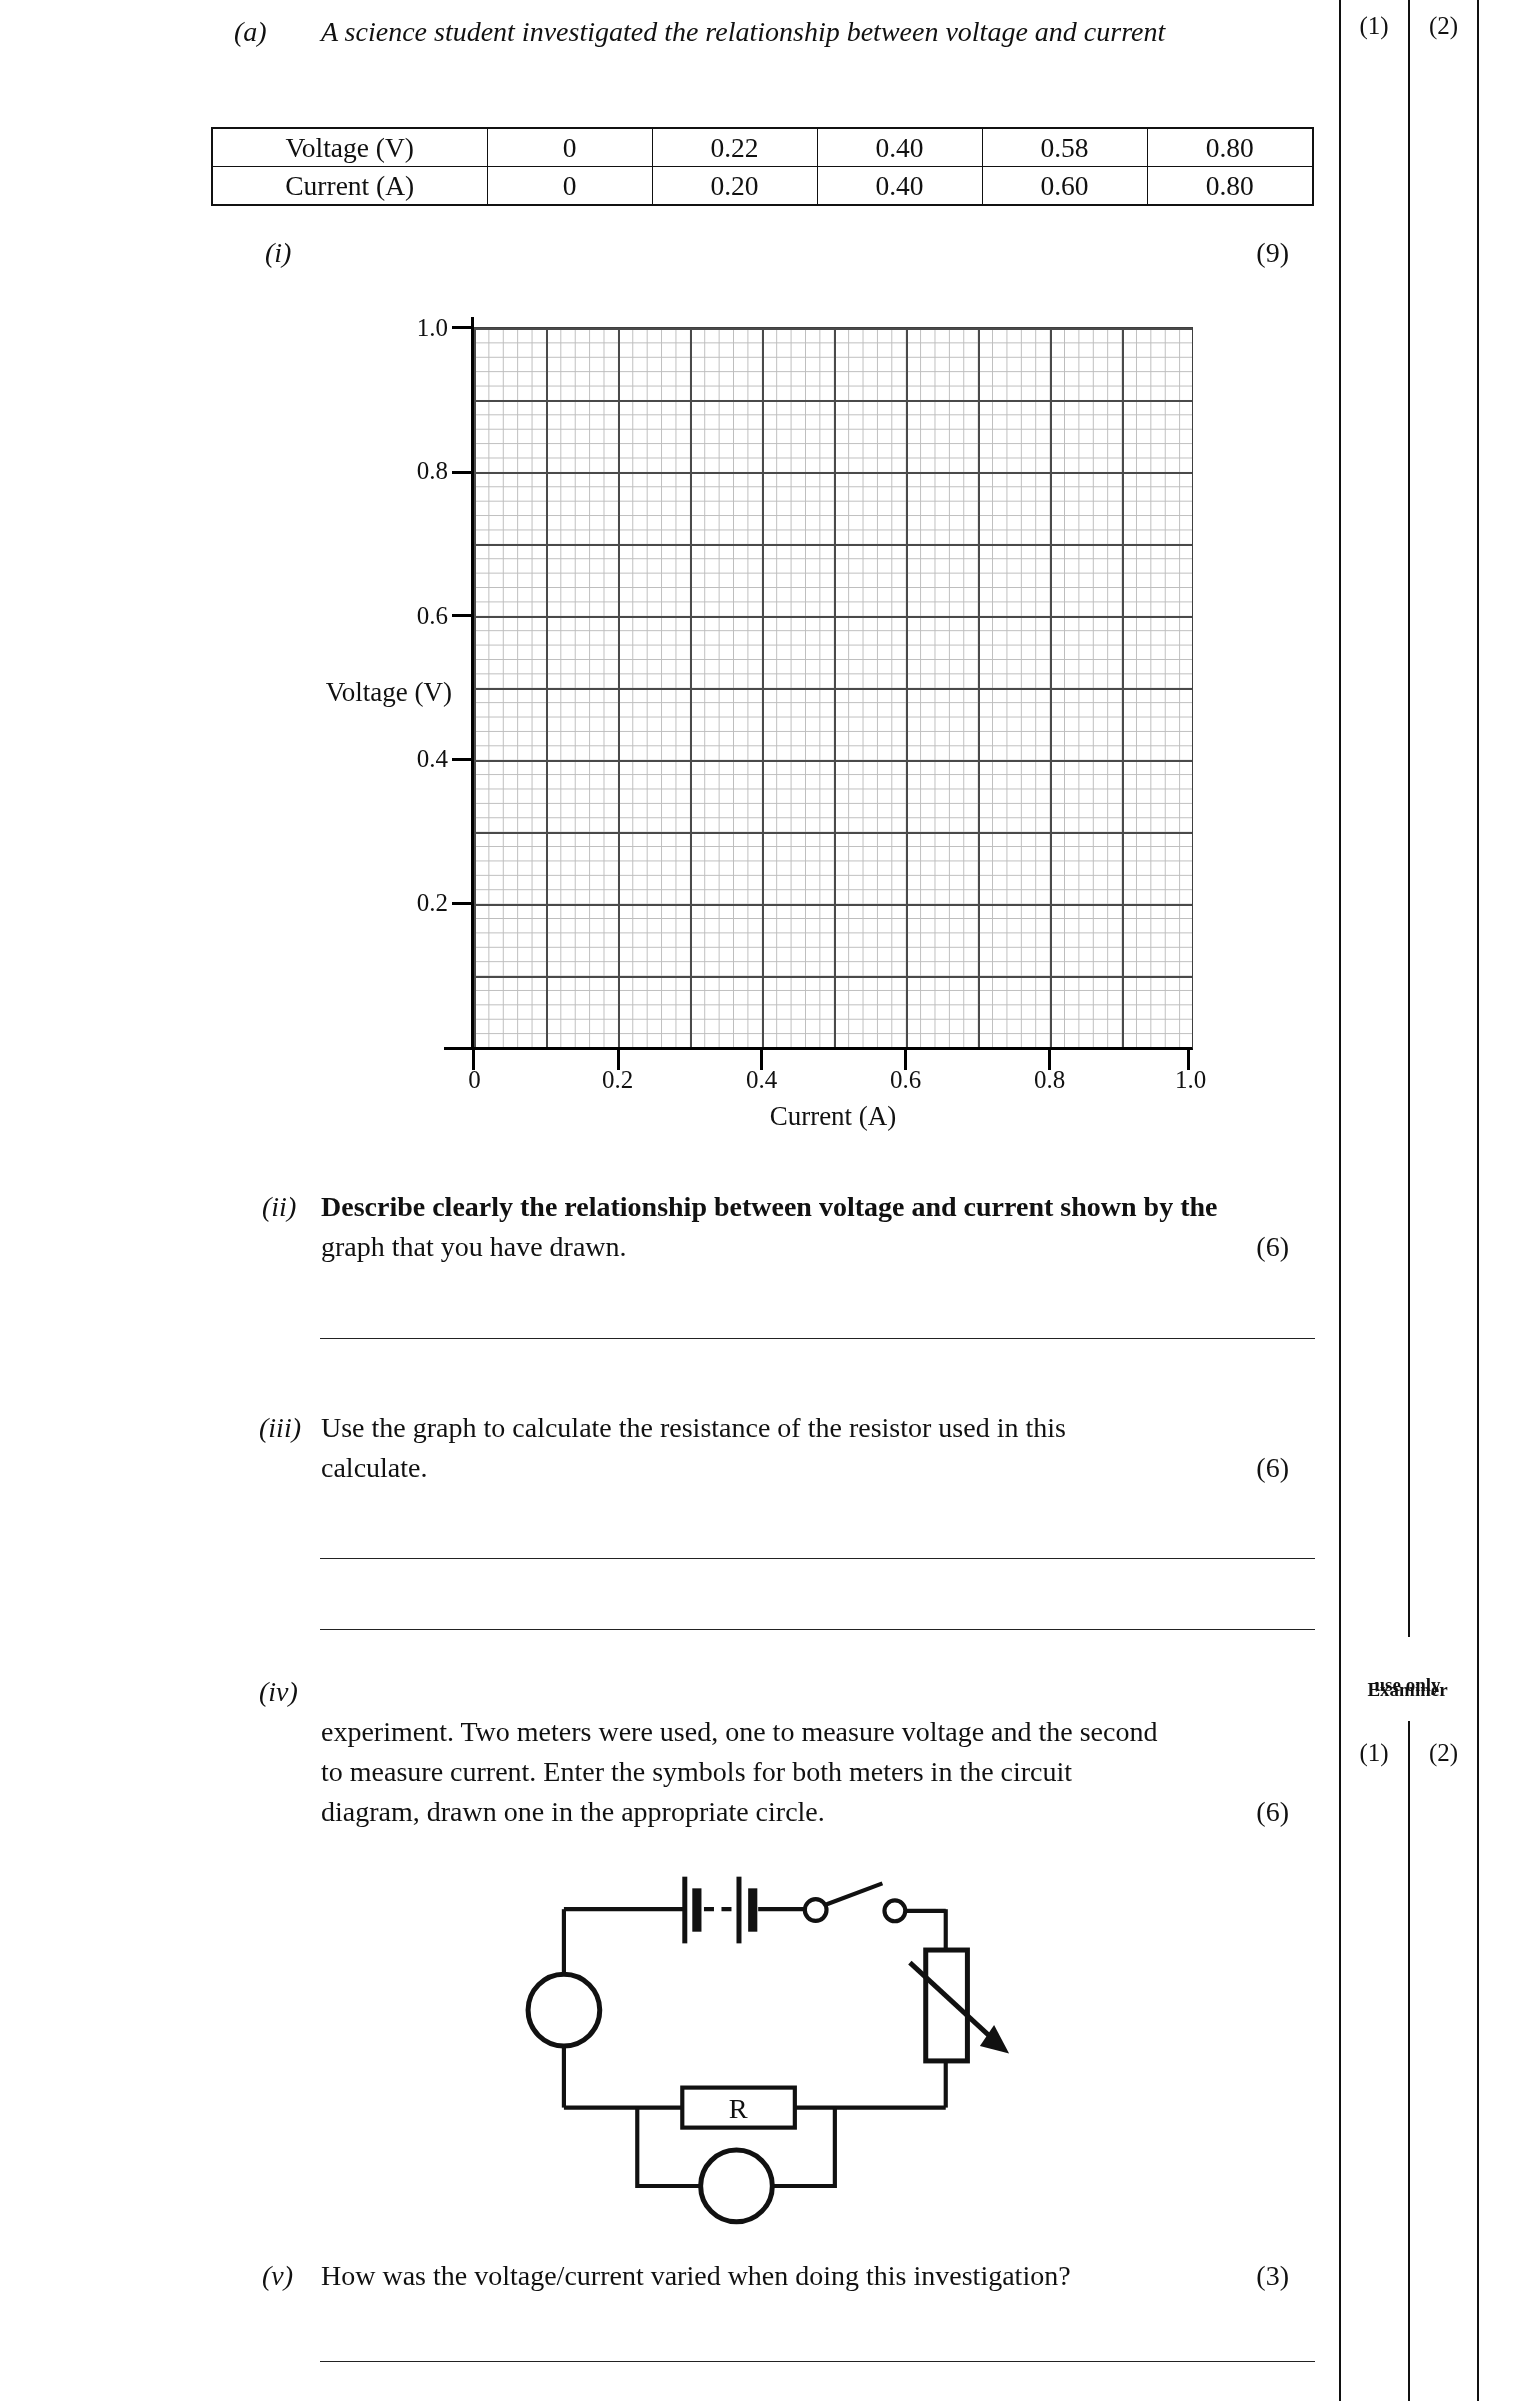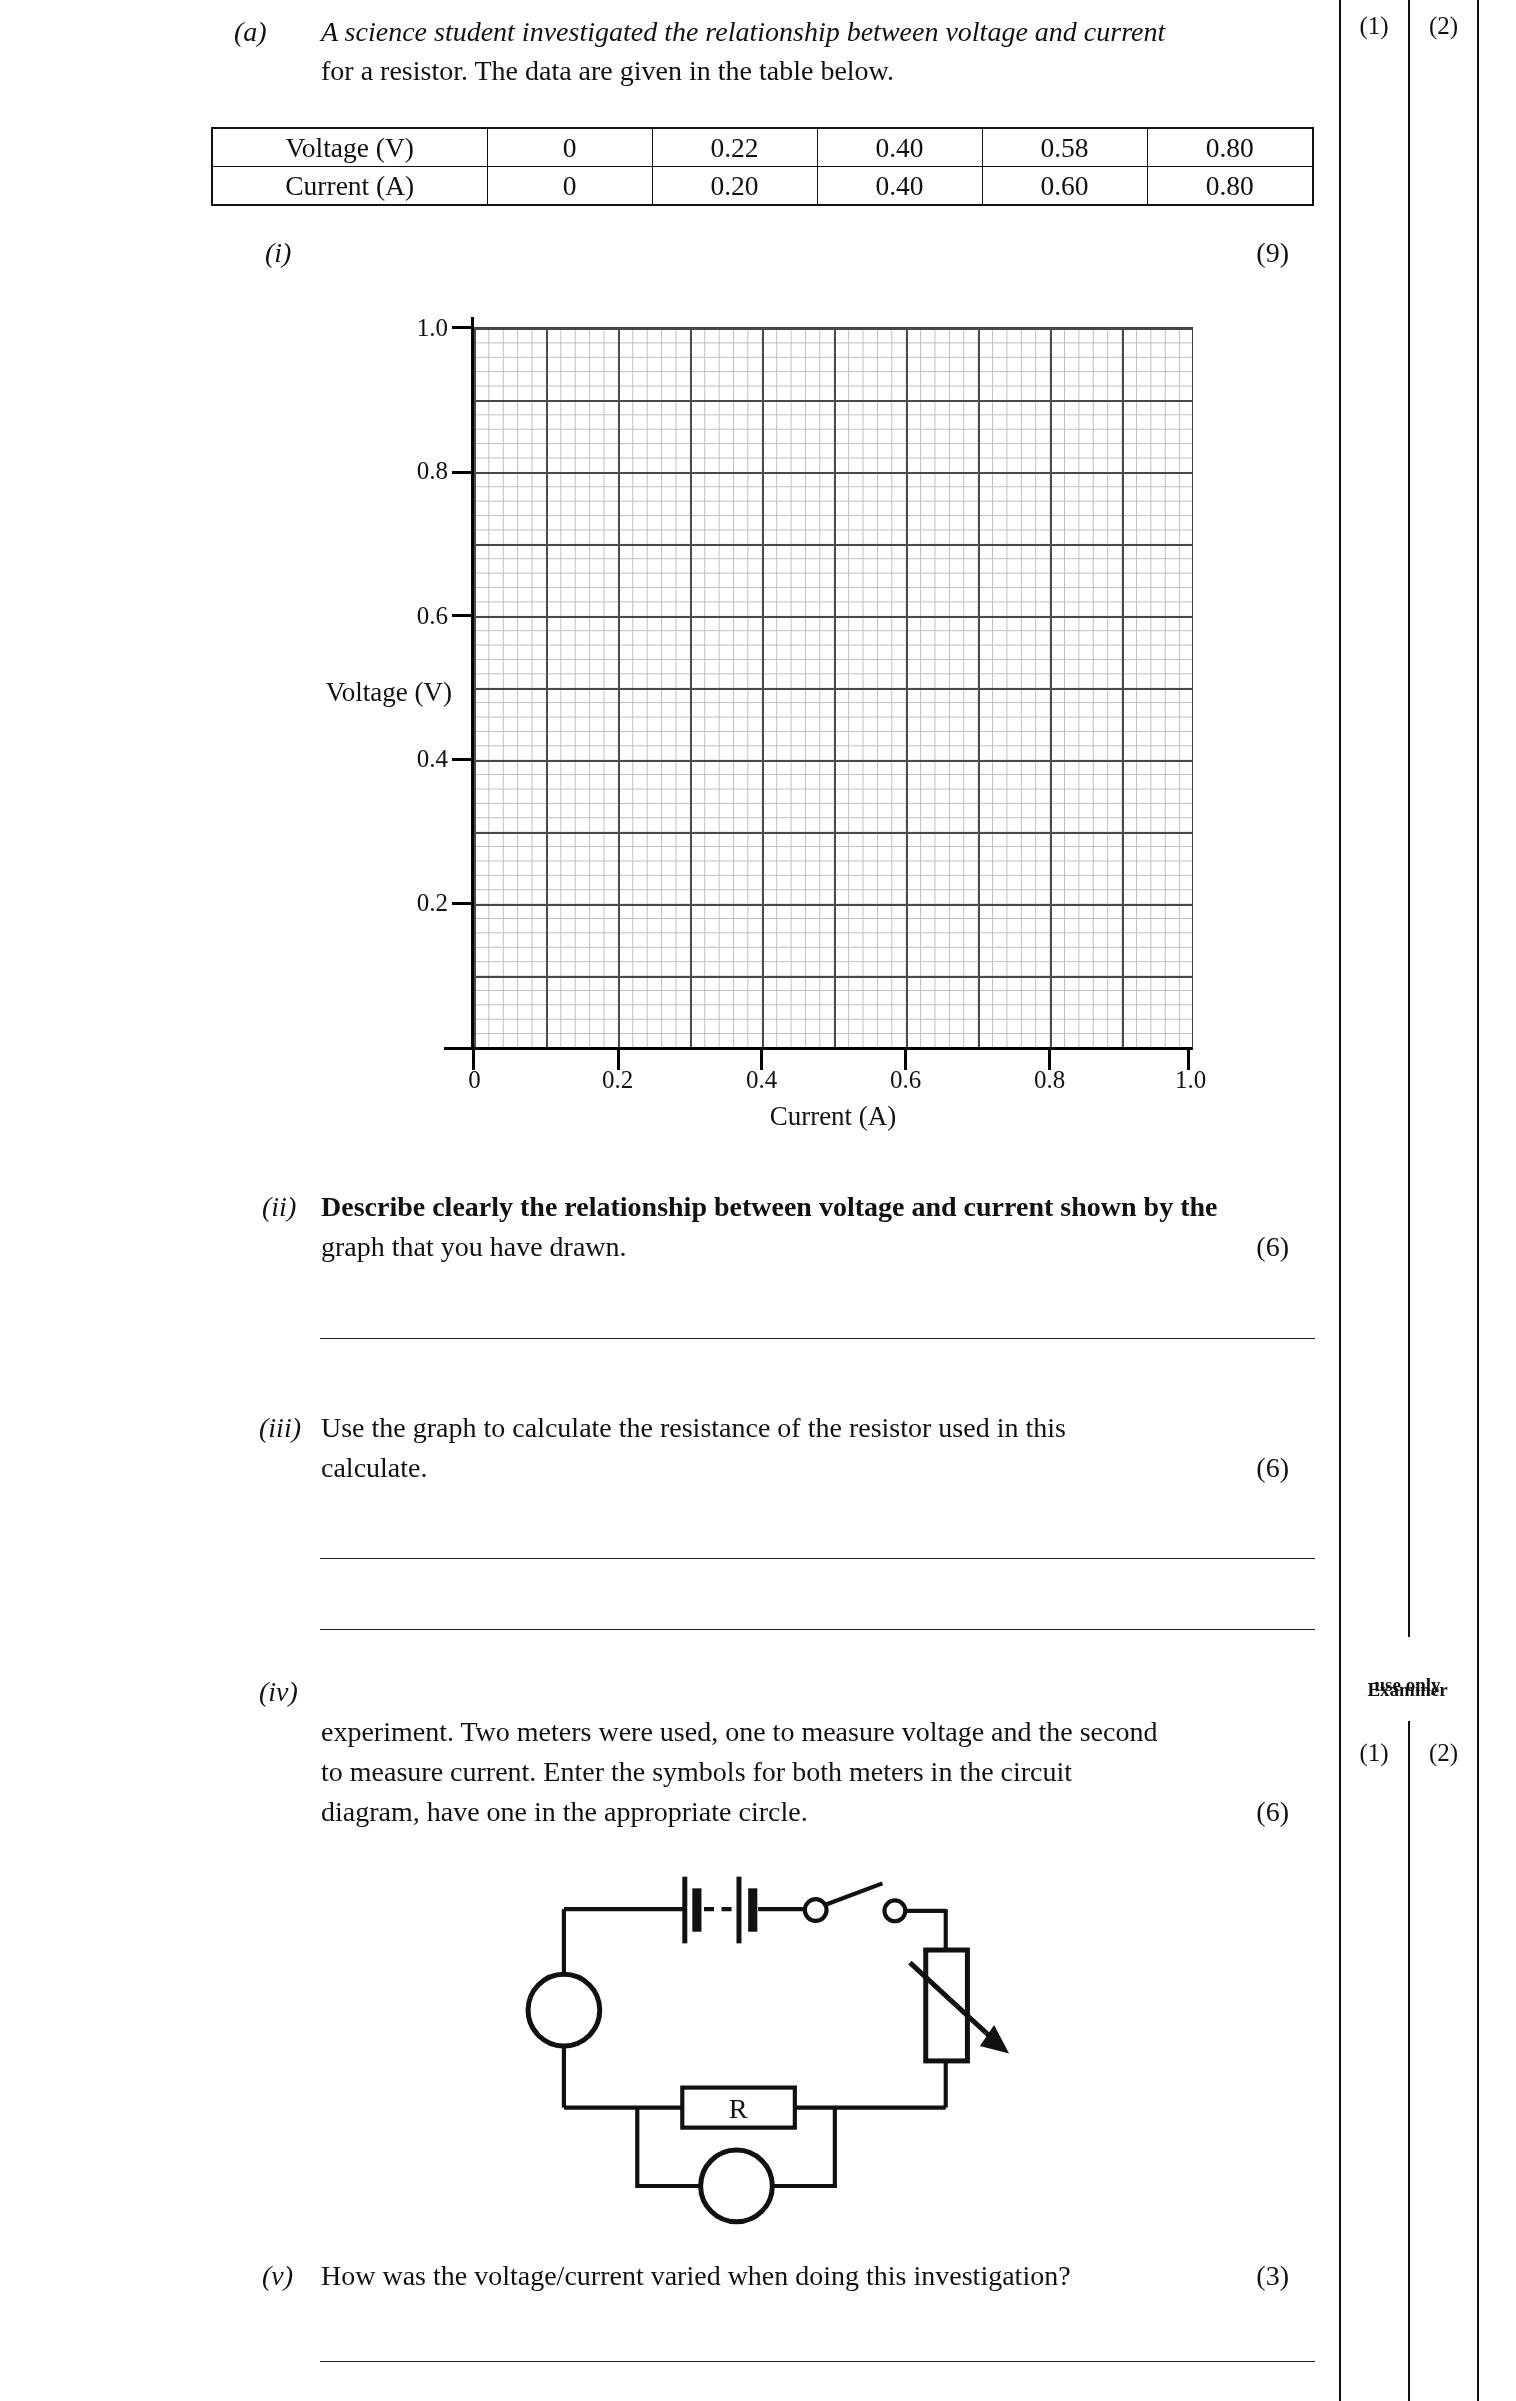--- a/index.html
+++ b/index.html
@@ -60,21 +60,20 @@
 
   svg.circuit{position:absolute;left:501px;top:1865px;}
 </style>
 </head>
 <body>
 
 <div class="page">
 
   <div class="tline qlabel" style="left:234px;top:12.5px;">(a)</div>
   <div class="tline" style="left:321px;top:12.5px;font-style:italic;">A science student investigated the relationship between voltage and current</div>
-  <div class="tline" style="left:321px;top:52px;">for a resistor. The data are given in the table below.</div>
 
   <table class="data">
     <colgroup>
       <col style="width:275px">
         <col style="width:165px">
         <col style="width:165px">
       <col style="width:165px">
         <col style="width:165px">
         <col style="width:166px">
     </colgroup>
@@ -145,21 +144,21 @@
   <div class="tline qlabel" style="left:259px;top:1409px;">(iii)</div>
   <div class="tline" style="left:321px;top:1409px;">Use the graph to calculate the resistance of the resistor used in this</div>
   <div class="tline" style="left:321px;top:1449px;">calculate.</div>
   <div class="marks" style="top:1449px;">(6)</div>
   <div class="answer-line" style="top:1558px;"></div>
   <div class="answer-line" style="top:1629px;"></div>
 
   <div class="tline qlabel" style="left:259px;top:1673px;">(iv)</div>
   <div class="tline" style="left:321px;top:1713px;">experiment. Two meters were used, one to measure voltage and the second</div>
   <div class="tline" style="left:321px;top:1753px;">to measure current. Enter the symbols for both meters in the circuit</div>
-  <div class="tline" style="left:321px;top:1793px;">diagram, have one in the appropriate circle.</div>
+  <div class="tline" style="left:321px;top:1793px;">diagram, drawn one in the appropriate circle.</div>
   <div class="marks" style="top:1793px;">(6)</div>
 
   <svg class="circuit" width="551" height="396" viewBox="600 2235 660 475">
     <g stroke="#111" stroke-width="5" fill="none">
 
       <path d="M675,2288 H818"></path>
       <path d="M908,2288 H963"></path>
       <path d="M843,2288 H882" stroke-dasharray="12 9"></path>
       <path d="M1086,2290 H1133"></path>
 

